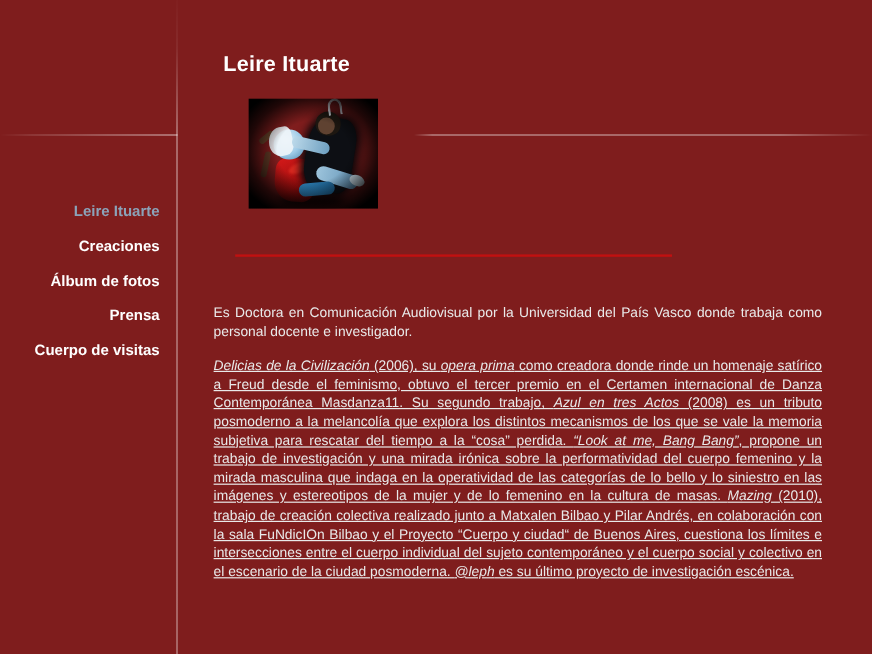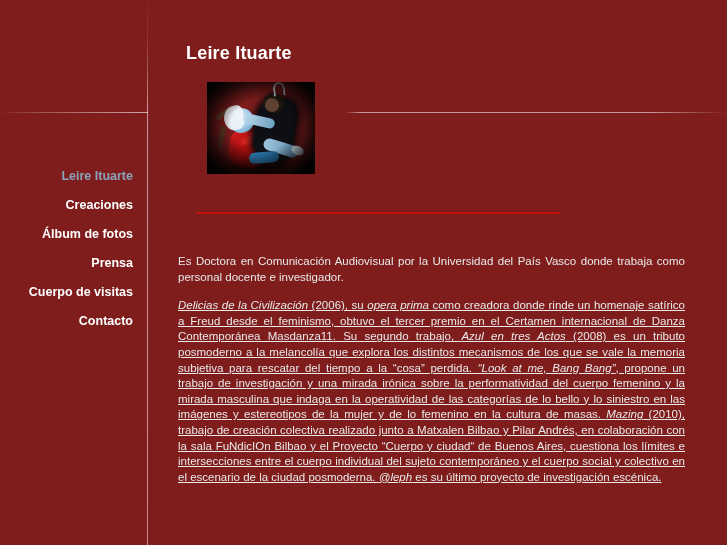--- a/index.html
+++ b/index.html
@@ -180,21 +180,20 @@
   </div>
 
   <div class="red-rule"></div>
 
   <nav class="nav" id="nav">
       <a class="nav-item active">Leire Ituarte</a>
       <a class="nav-item">Creaciones</a>
       <a class="nav-item">Álbum de fotos</a>
       <a class="nav-item">Prensa</a>
       <a class="nav-item">Cuerpo de visitas</a>
-      <a class="nav-item">Contacto</a>
     </nav>
 
   <div class="content" id="content">
       <p><span>Es Doctora en Comunicación Audiovisual por la Universidad del País Vasco donde trabaja como personal docente e investigador.</span></p>
       <p><em>Delicias de la Civilización</em><span> (2006), su </span><em>opera prima</em><span> como creadora donde rinde un homenaje satírico a Freud desde el feminismo, obtuvo el tercer premio en el Certamen internacional de Danza Contemporánea Masdanza11. Su segundo trabajo, </span><em>Azul en tres Actos</em><span> (2008) es un tributo posmoderno a la melancolía que explora los distintos mecanismos de los que se vale la memoria subjetiva para rescatar del tiempo a la “cosa” perdida. </span><em>“Look at me, Bang Bang”</em><span>,  propone un trabajo de investigación y una mirada irónica sobre la performatividad del cuerpo femenino y la mirada masculina  que indaga en la operatividad de las categorías de lo bello y lo siniestro en las imágenes y estereotipos de la mujer y de lo femenino en la cultura de masas. </span><em>Mazing</em><span> (2010), trabajo de creación colectiva realizado junto a Matxalen Bilbao y Pilar Andrés, en colaboración con la sala FuNdicIOn Bilbao y el Proyecto “Cuerpo y ciudad“ de Buenos Aires, cuestiona los límites e intersecciones entre el cuerpo individual del sujeto contemporáneo y el cuerpo social y colectivo en el escenario de la ciudad posmoderna. </span><em>@leph</em><span> es su último proyecto de investigación escénica.</span></p>
     </div>
 
 </div>
 
 </body></html>

